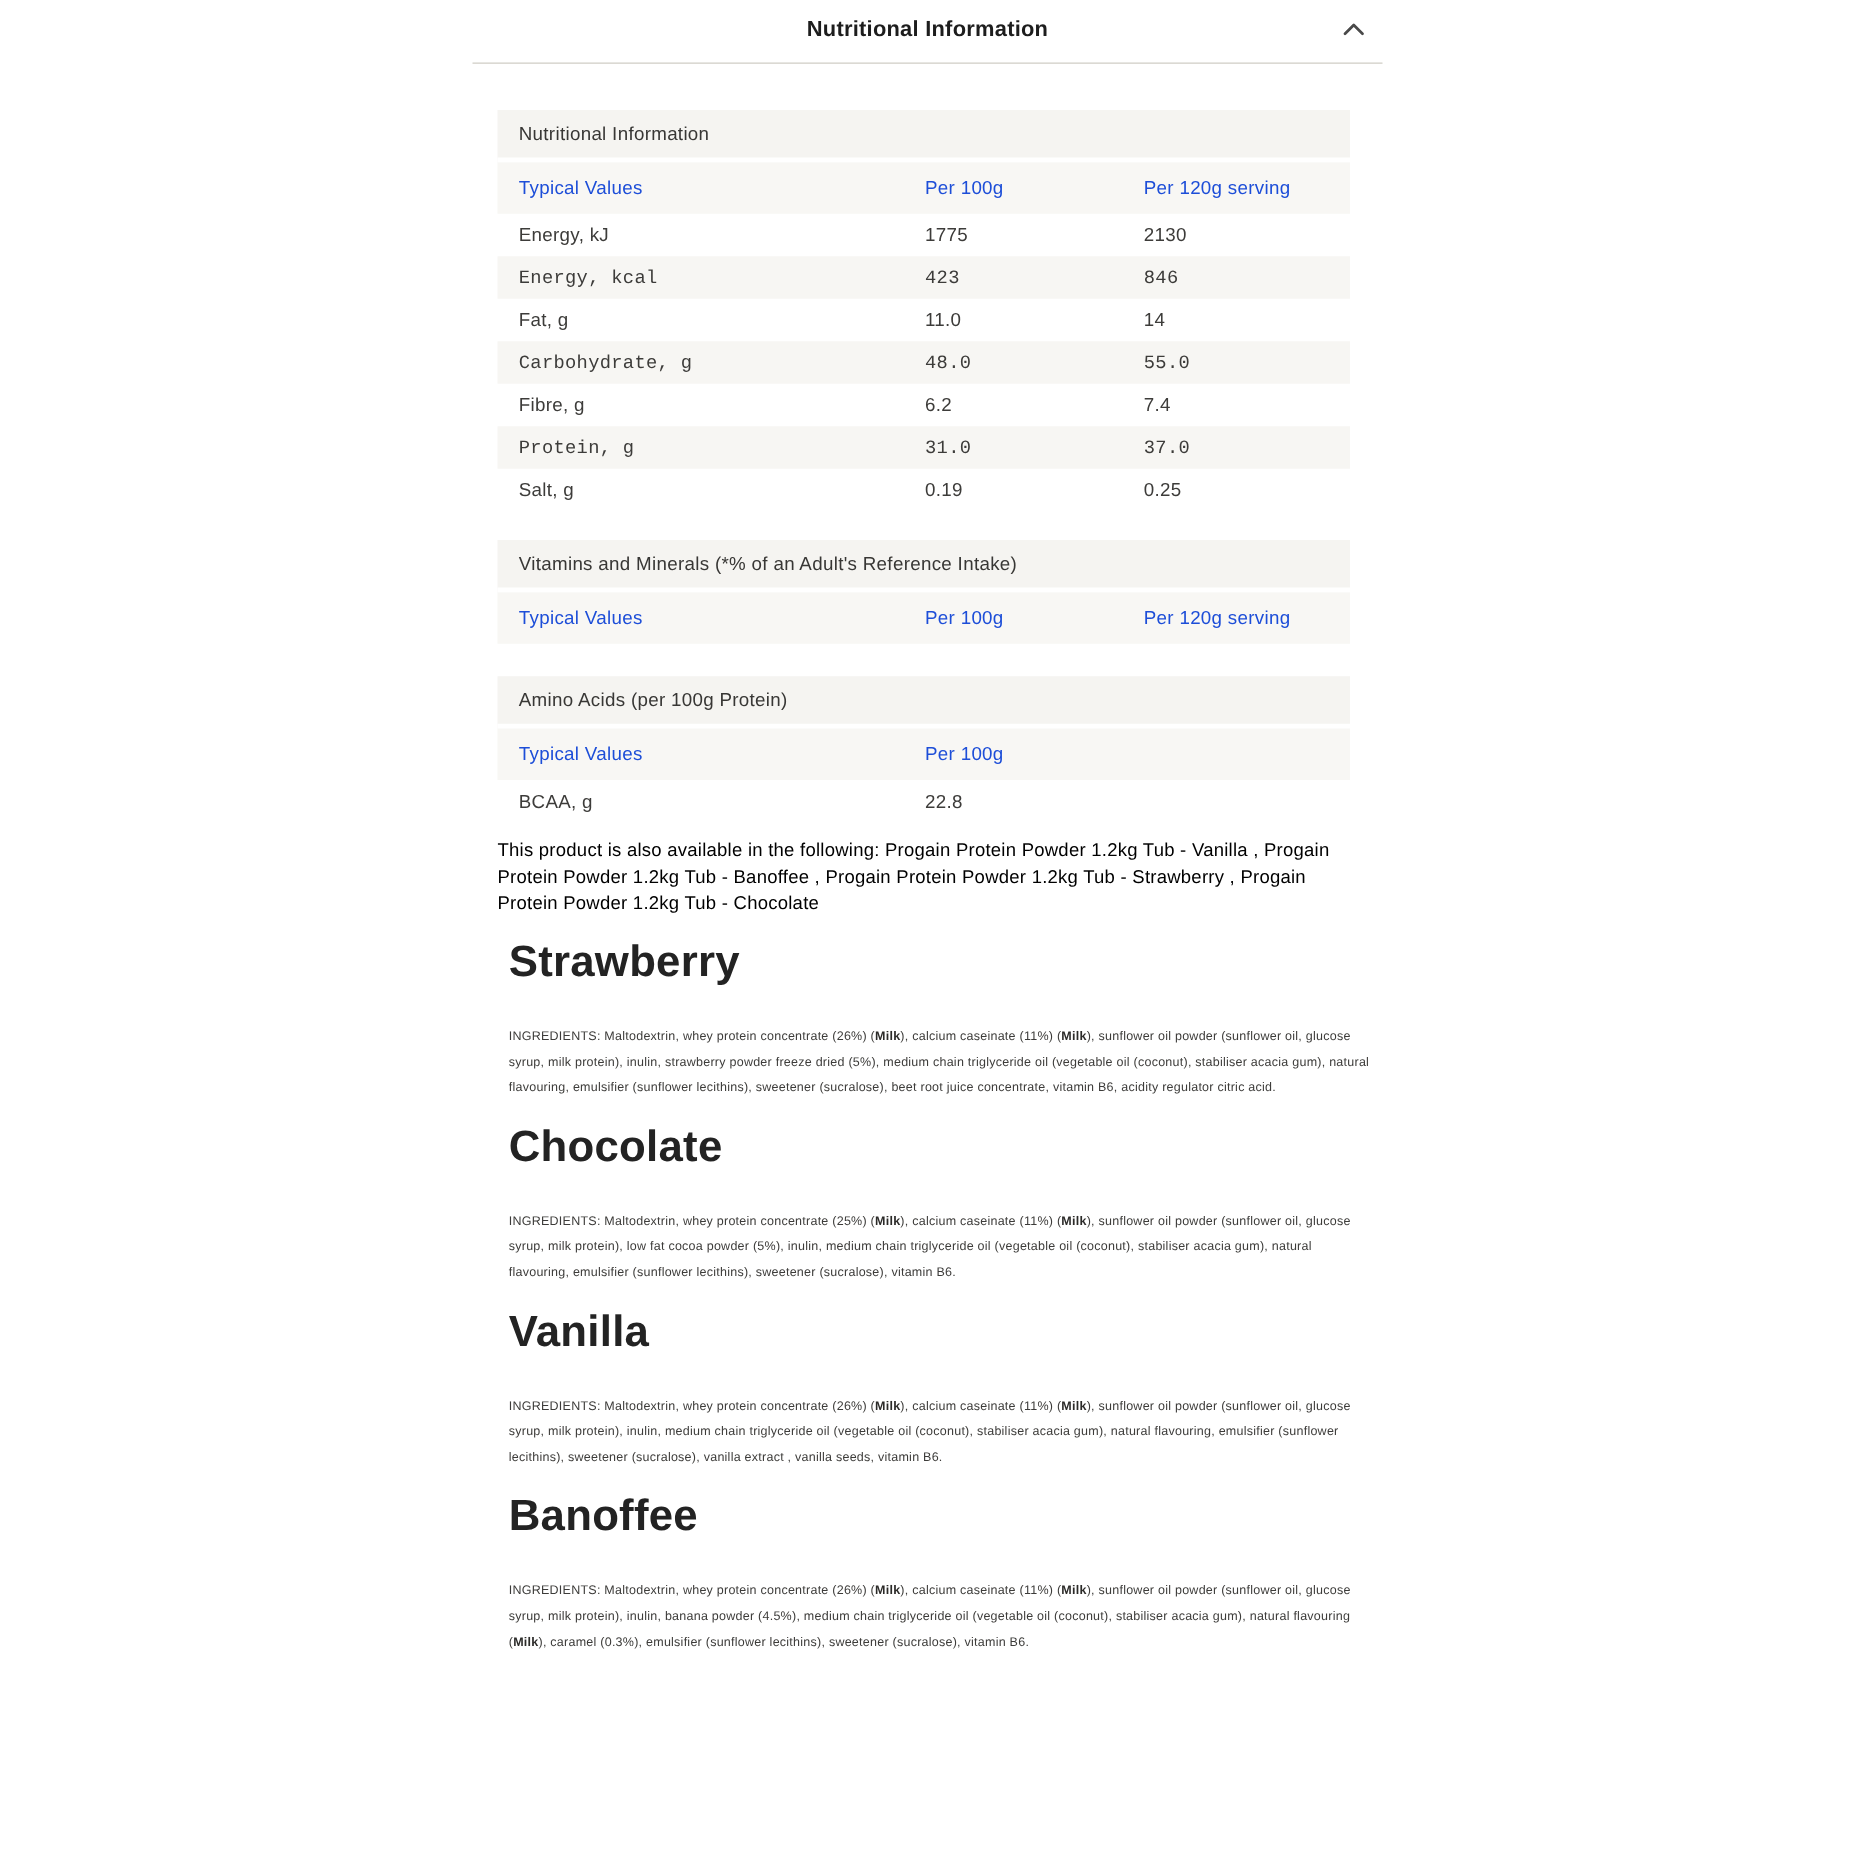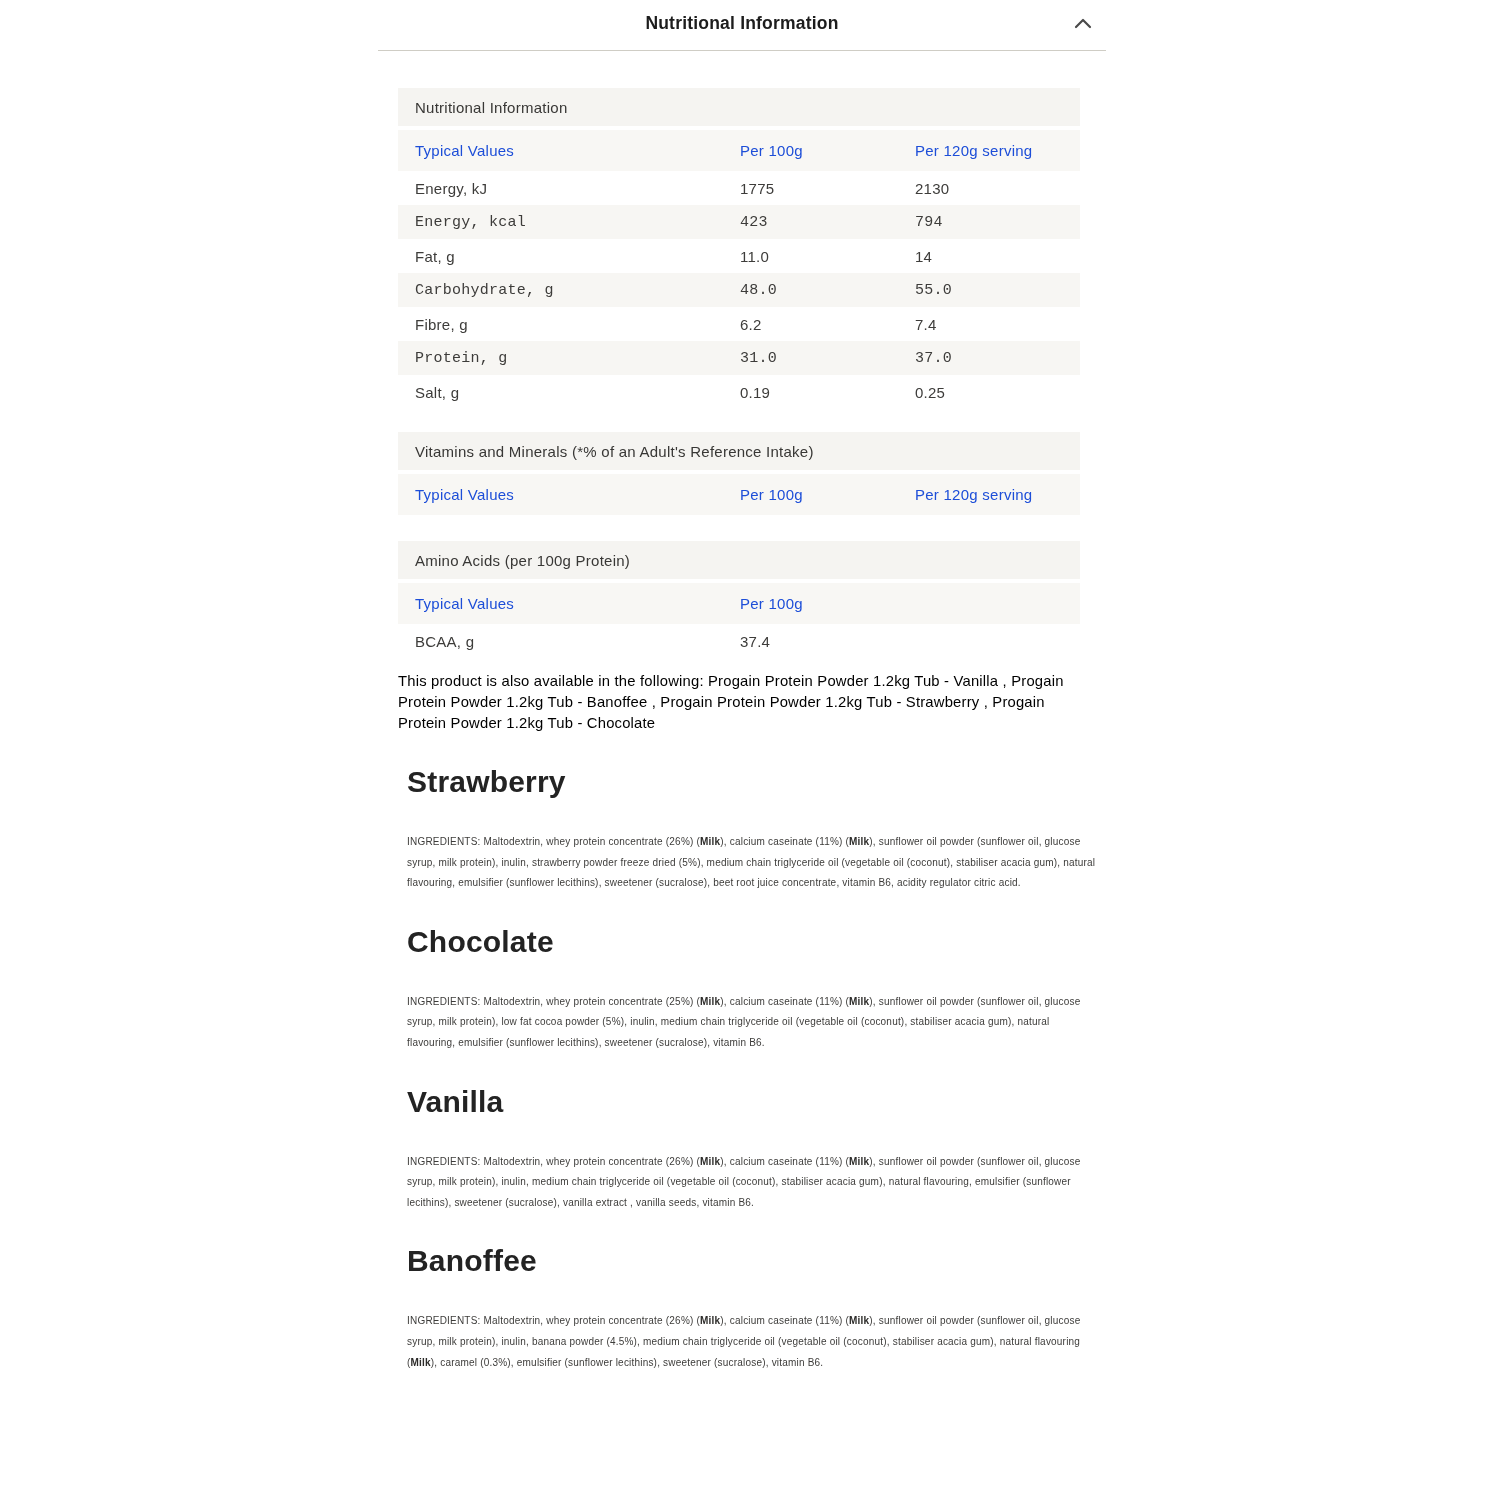--- a/index.html
+++ b/index.html
@@ -74,22 +74,22 @@
     margin-top: 13px;
     width: 688px;
     font-size: 14.8px;
     line-height: 21px;
     letter-spacing: 0.2px;
     color: #000000;
   }
   
   .flavours { margin-left: 29px; width: 690px; }
   .flavour-name {
-    margin-top: 28px;
-    font-size: 30px;
+    margin-top: 16px;
+    font-size: 35px;
     line-height: 40px;
     font-weight: 600;
     letter-spacing: 0.2px;
     color: #232323;
   }
   .ingredients {
     margin-top: 30px;
     font-size: 10px;
     line-height: 20.6px;
     letter-spacing: 0.2px;
@@ -121,21 +121,21 @@
       <div>Per 120g serving</div>
     </div>
     <div class="row data-row">
       <div>Energy, kJ</div>
       <div>1775</div>
       <div>2130</div>
     </div>
     <div class="row data-row alt">
       <div>Energy, kcal</div>
       <div>423</div>
-      <div>794</div>
+      <div>846</div>
     </div>
     <div class="row data-row">
       <div>Fat, g</div>
       <div>11.0</div>
       <div>14</div>
     </div>
     <div class="row data-row alt">
       <div>Carbohydrate, g</div>
       <div>48.0</div>
       <div>55.0</div>
@@ -172,21 +172,21 @@
     <div class="row section-row">
       <div style="grid-column: 1 / span 3; padding-left:17px;">Amino Acids (per 100g Protein)</div>
     </div>
     <div class="row colhead-row">
       <div>Typical Values</div>
       <div>Per 100g</div>
       <div></div>
     </div>
     <div class="row data-row">
       <div>BCAA, g</div>
-      <div>37.4</div>
+      <div>22.8</div>
       <div></div>
     </div>
   </div>
 
   <p class="availability">This product is also available in the following: Progain Protein Powder 1.2kg Tub - Vanilla , Progain Protein Powder 1.2kg Tub - Banoffee , Progain Protein Powder 1.2kg Tub - Strawberry , Progain Protein Powder 1.2kg Tub - Chocolate</p>
 
   <div class="flavours">
 
     <h2 class="flavour-name">Strawberry</h2>
     <p class="ingredients"><span>INGREDIENTS: Maltodextrin, whey protein concentrate (26%) (</span><span class="b">Milk</span><span>), calcium caseinate (11%) (</span><span class="b">Milk</span><span>), sunflower oil powder (sunflower oil, glucose syrup, milk protein), inulin, strawberry powder freeze dried (5%), medium chain triglyceride oil (vegetable oil (coconut), stabiliser acacia gum), natural flavouring, emulsifier (sunflower lecithins), sweetener (sucralose), beet root juice concentrate, vitamin B6, acidity regulator citric acid.</span></p>

